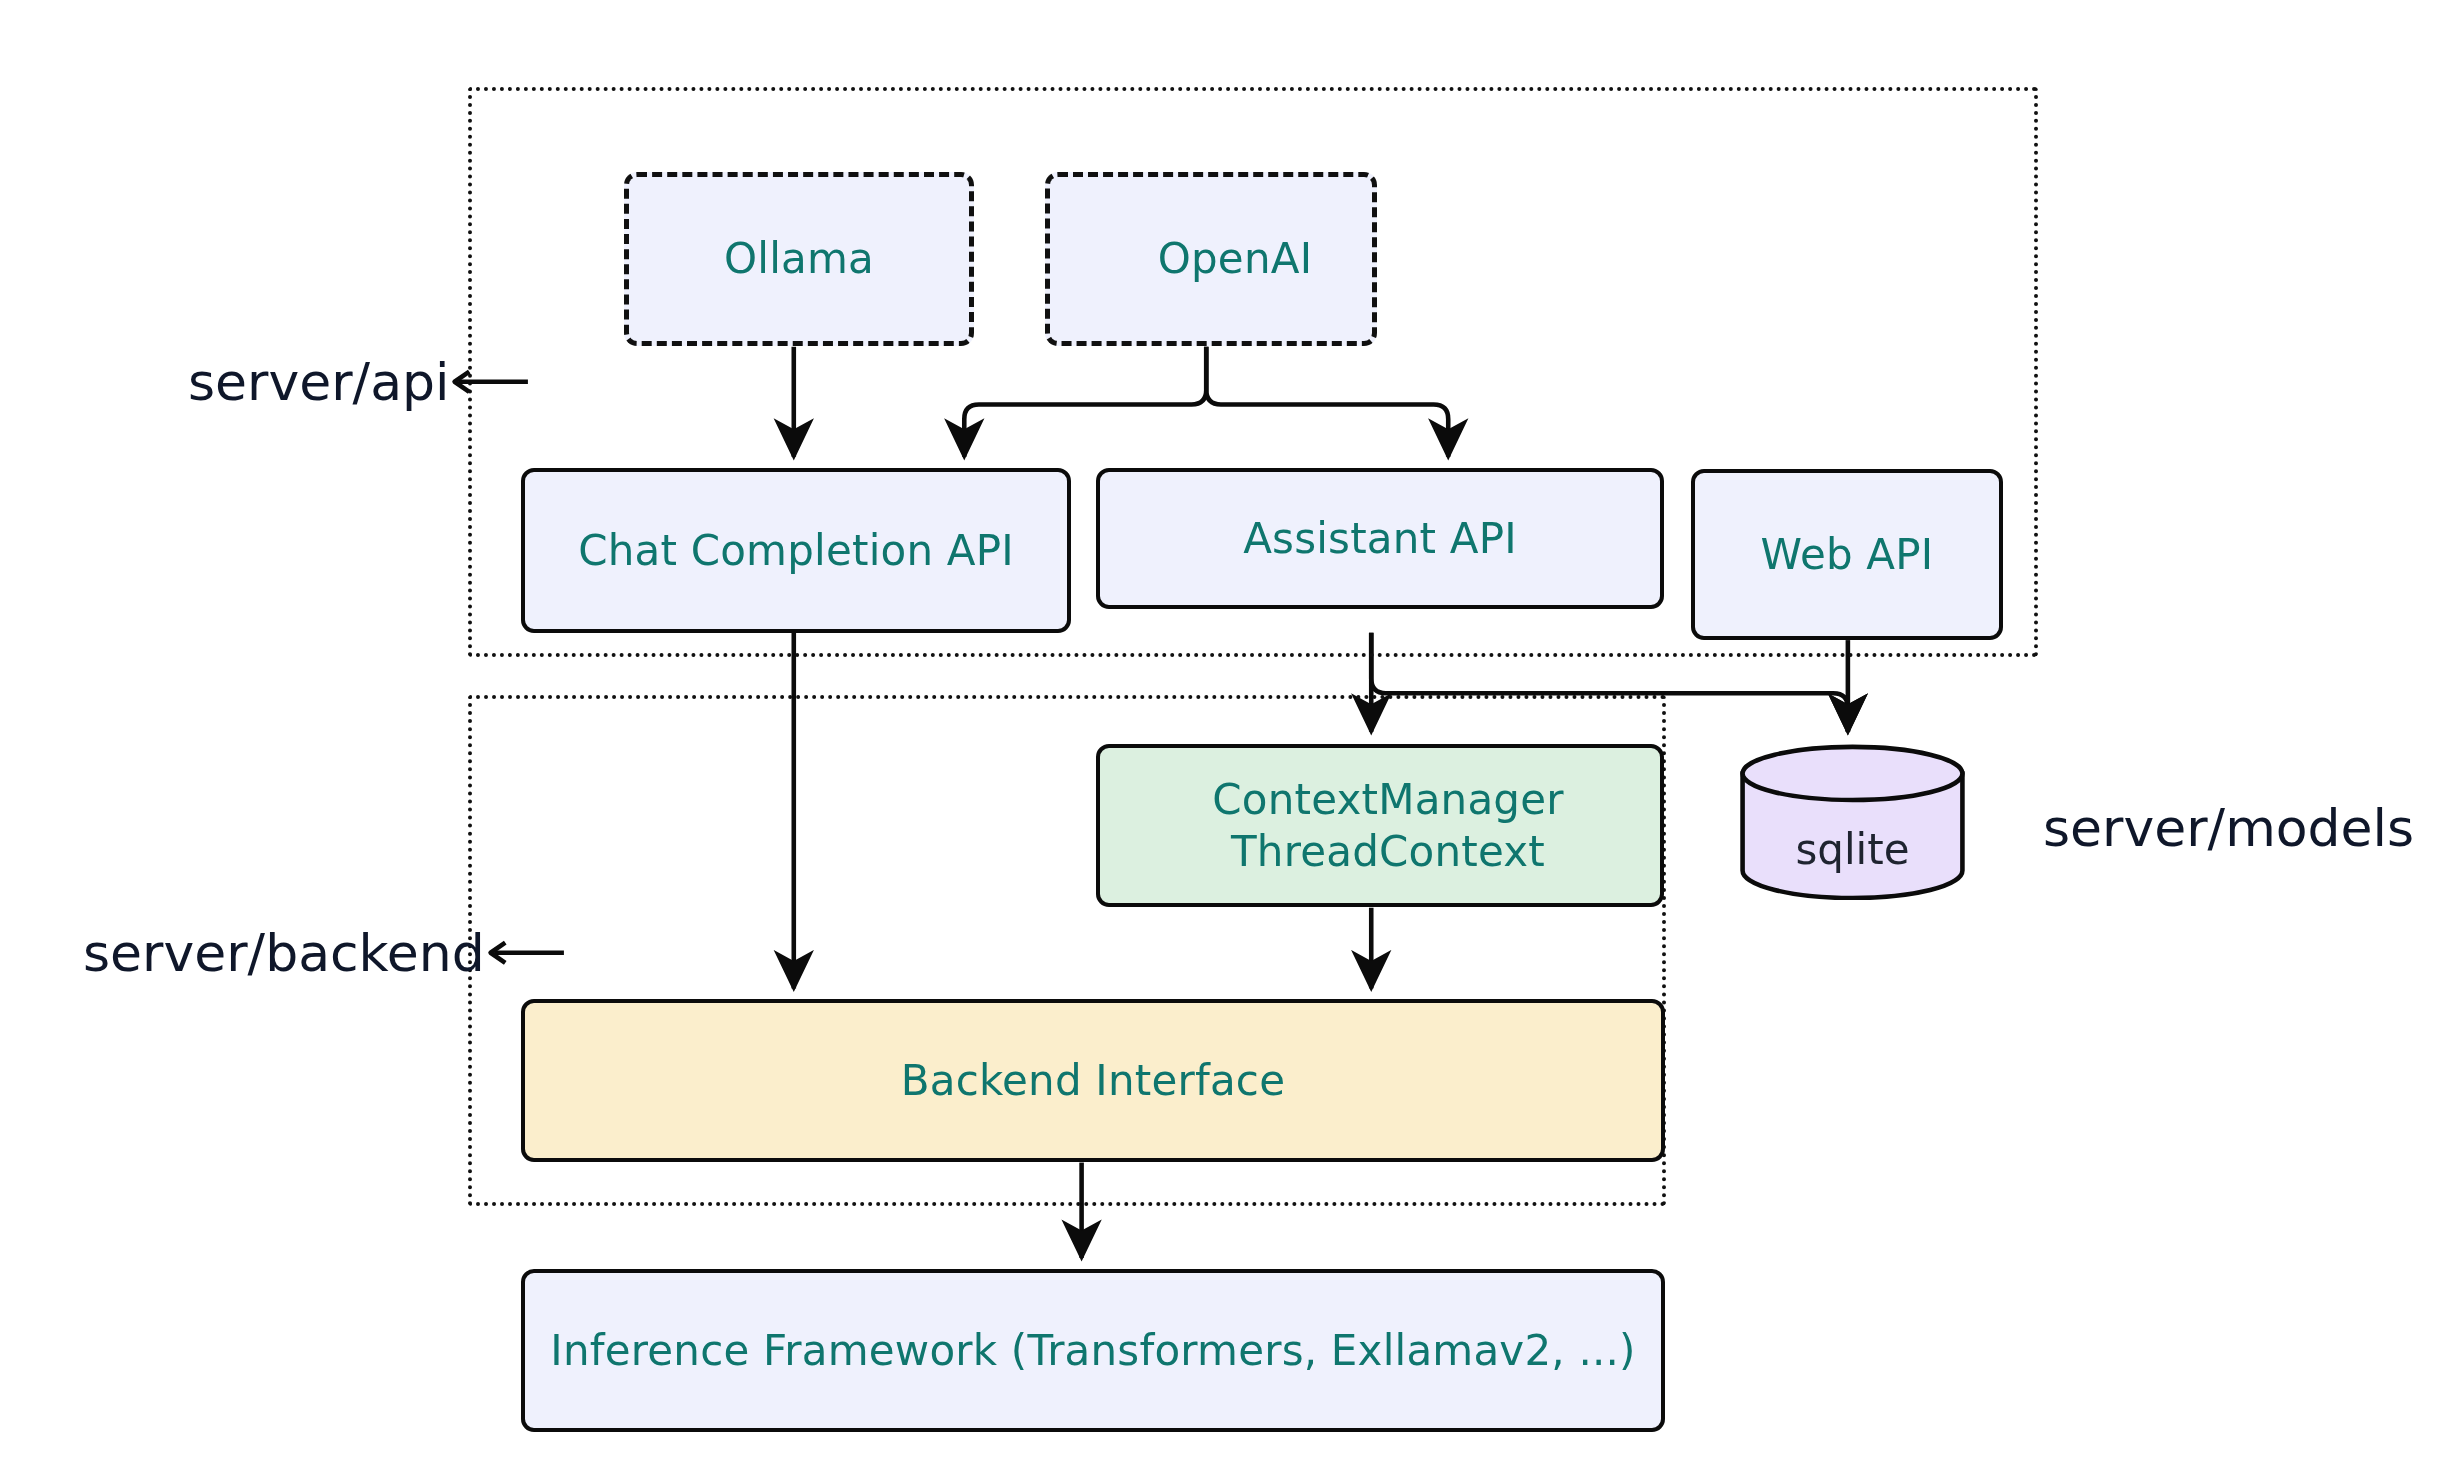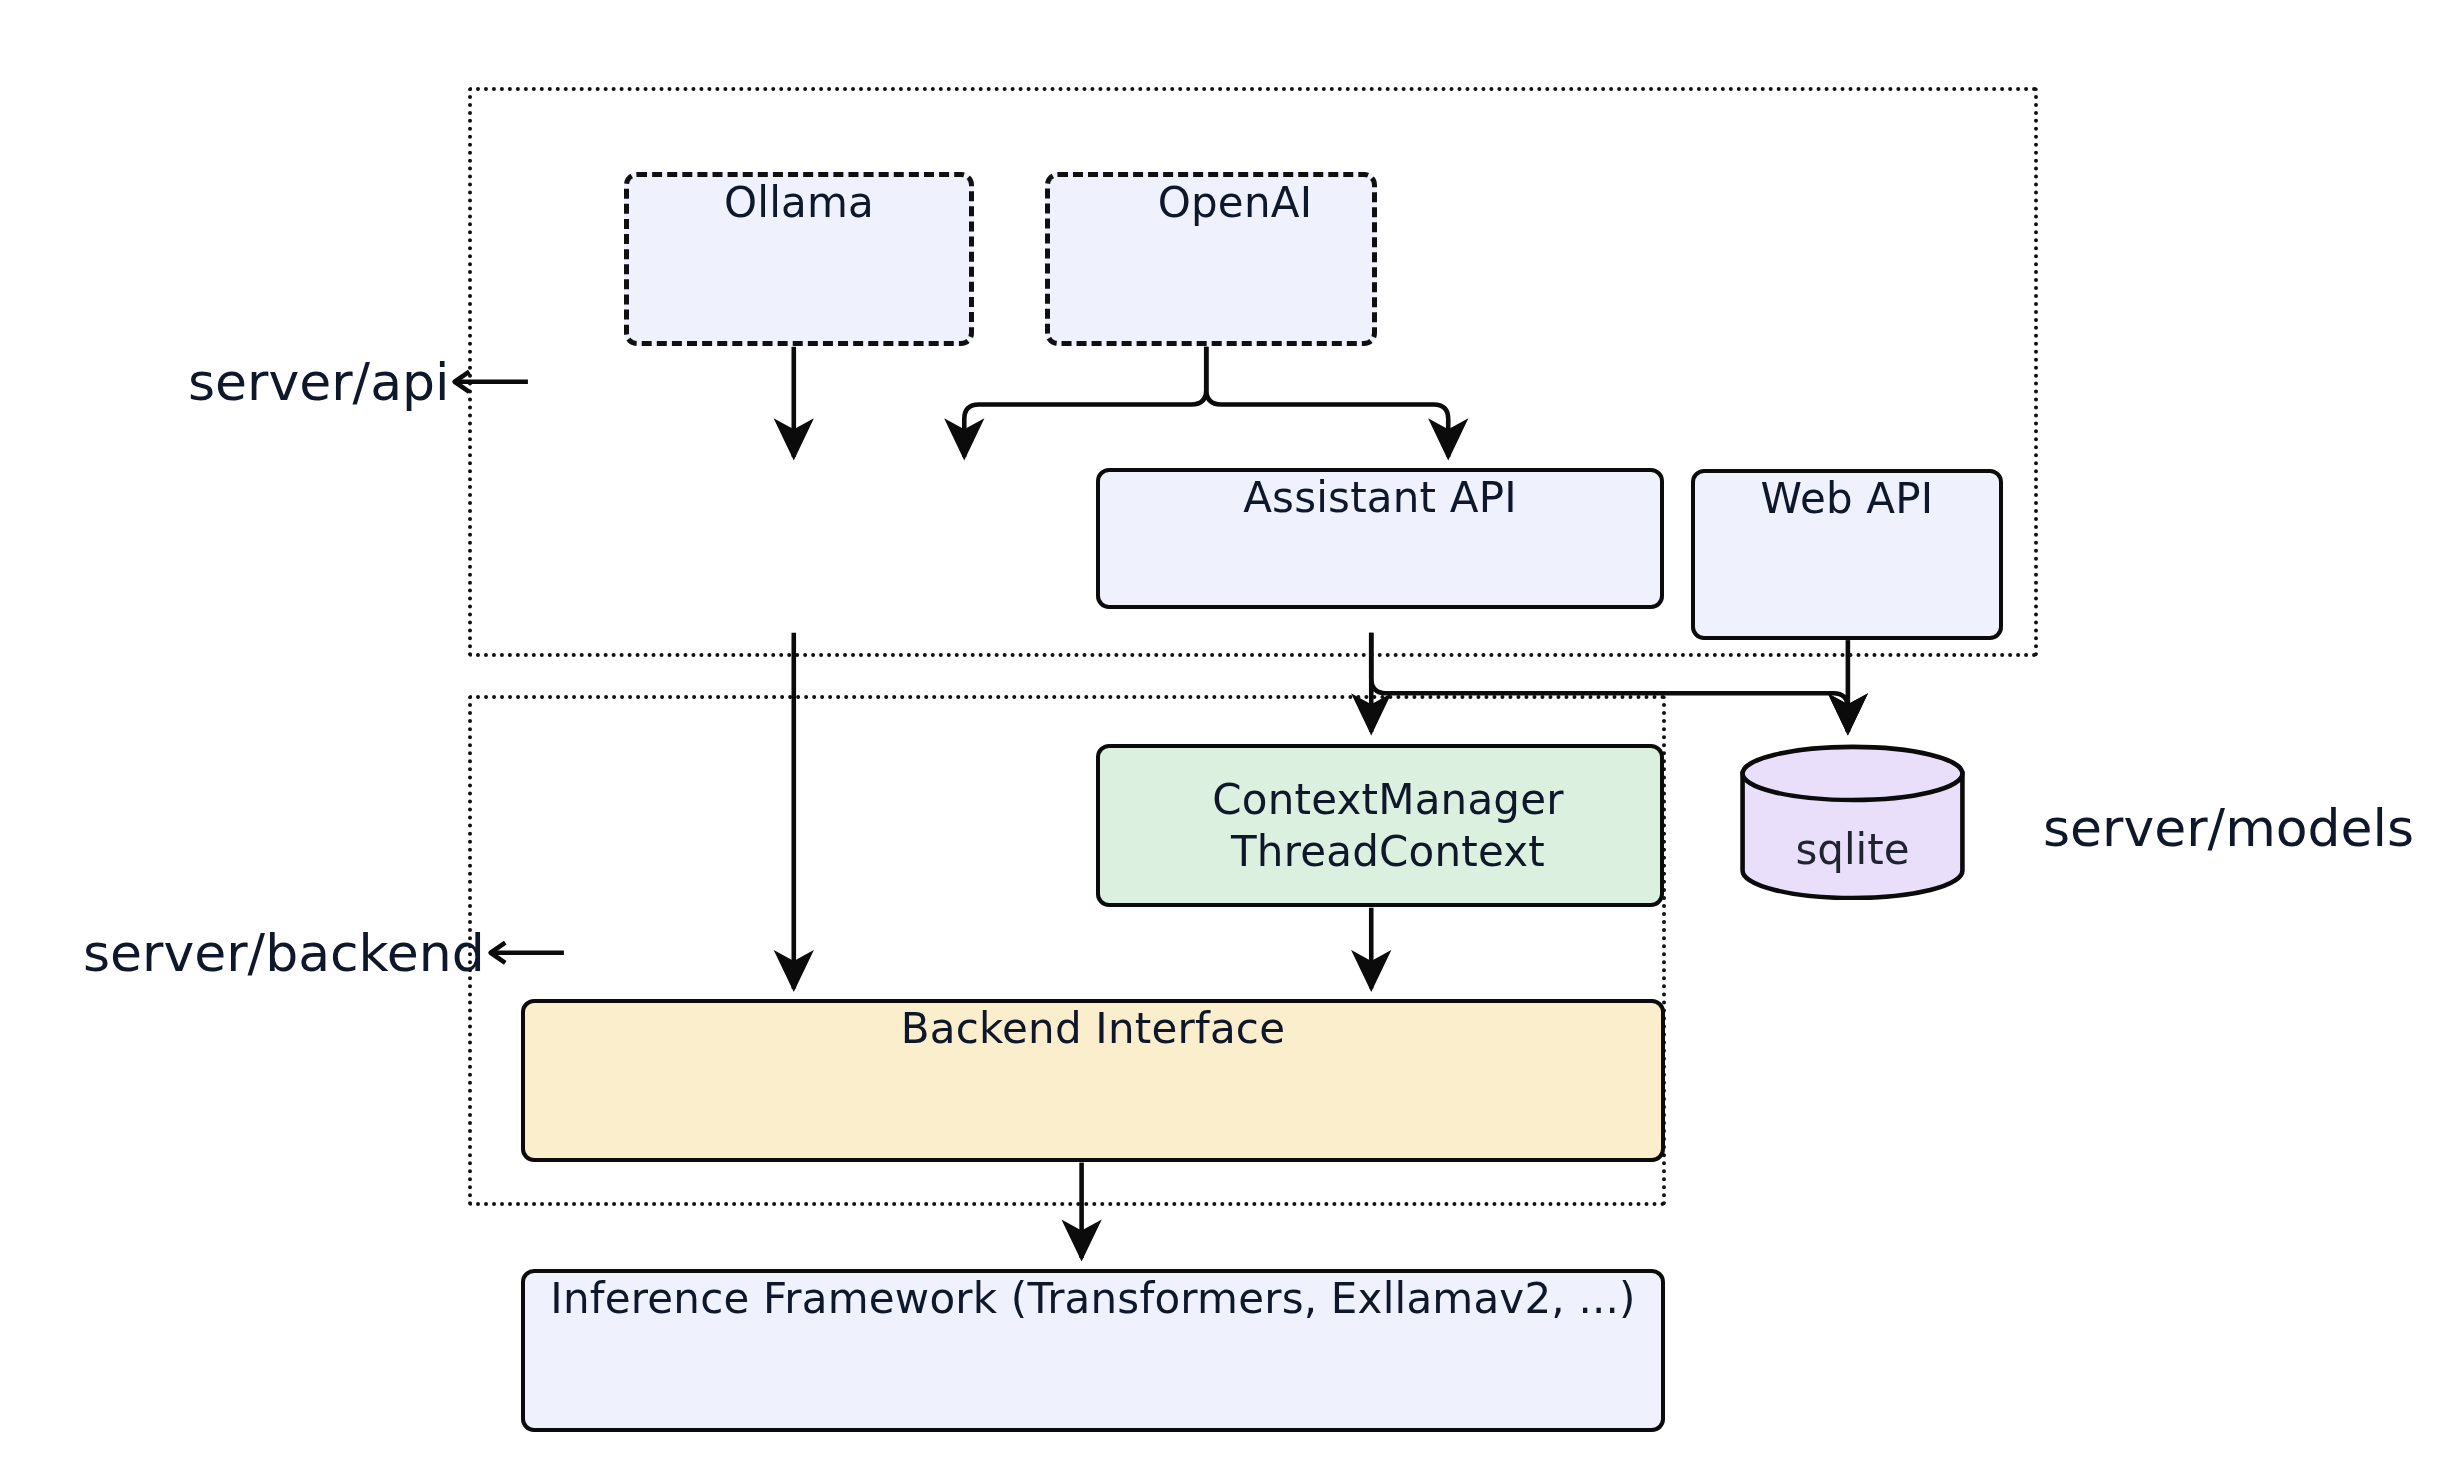--- a/index.html
+++ b/index.html
@@ -22,24 +22,25 @@
     left: 0;
     top: 0;
     width: 2462px;
     height: 1480px;
     pointer-events: none;
   }
   .node {
     position: absolute;
     box-sizing: border-box;
     display: flex;
+    align-items: center;
     justify-content: center;
     text-align: center;
     border-radius: 13px;
-    color: #0f172a;
+    color: #0f766e;
     font-size: 42px;
     line-height: 1.22;
     letter-spacing: 0.2px;
     z-index: 3;
   }
   .node.solid {
     border: 4.6px solid #0b0b0b;
   }
   .node.dashed {
     border: 5.5px dashed #101010;
@@ -117,20 +118,23 @@
   </svg>
 
   <div class="node dashed fill-blue" style="left:624px; top:172px; width:350px; height:174px;">
     <span>Ollama</span>
   </div>
 
   <div class="node dashed fill-blue" style="left:1045px; top:172px; width:332px; height:174px;padding-left:48px;">
     <span>OpenAI</span>
   </div>
 
+  <div class="node solid fill-blue" style="left:521px; top:468px; width:550px; height:165px;">
+    <span>Chat Completion API</span>
+  </div>
 
   <div class="node solid fill-blue" style="left:1096px; top:468px; width:568px; height:141px;">
     <span>Assistant API</span>
   </div>
 
   <div class="node solid fill-blue" style="left:1691px; top:469px; width:312px; height:171px;">
     <span>Web API</span>
   </div>
 
   <div class="node solid fill-green node-lines" style="left:1096px; top:744px; width:568px; height:163px; flex-direction:column;padding-left:16px;">

